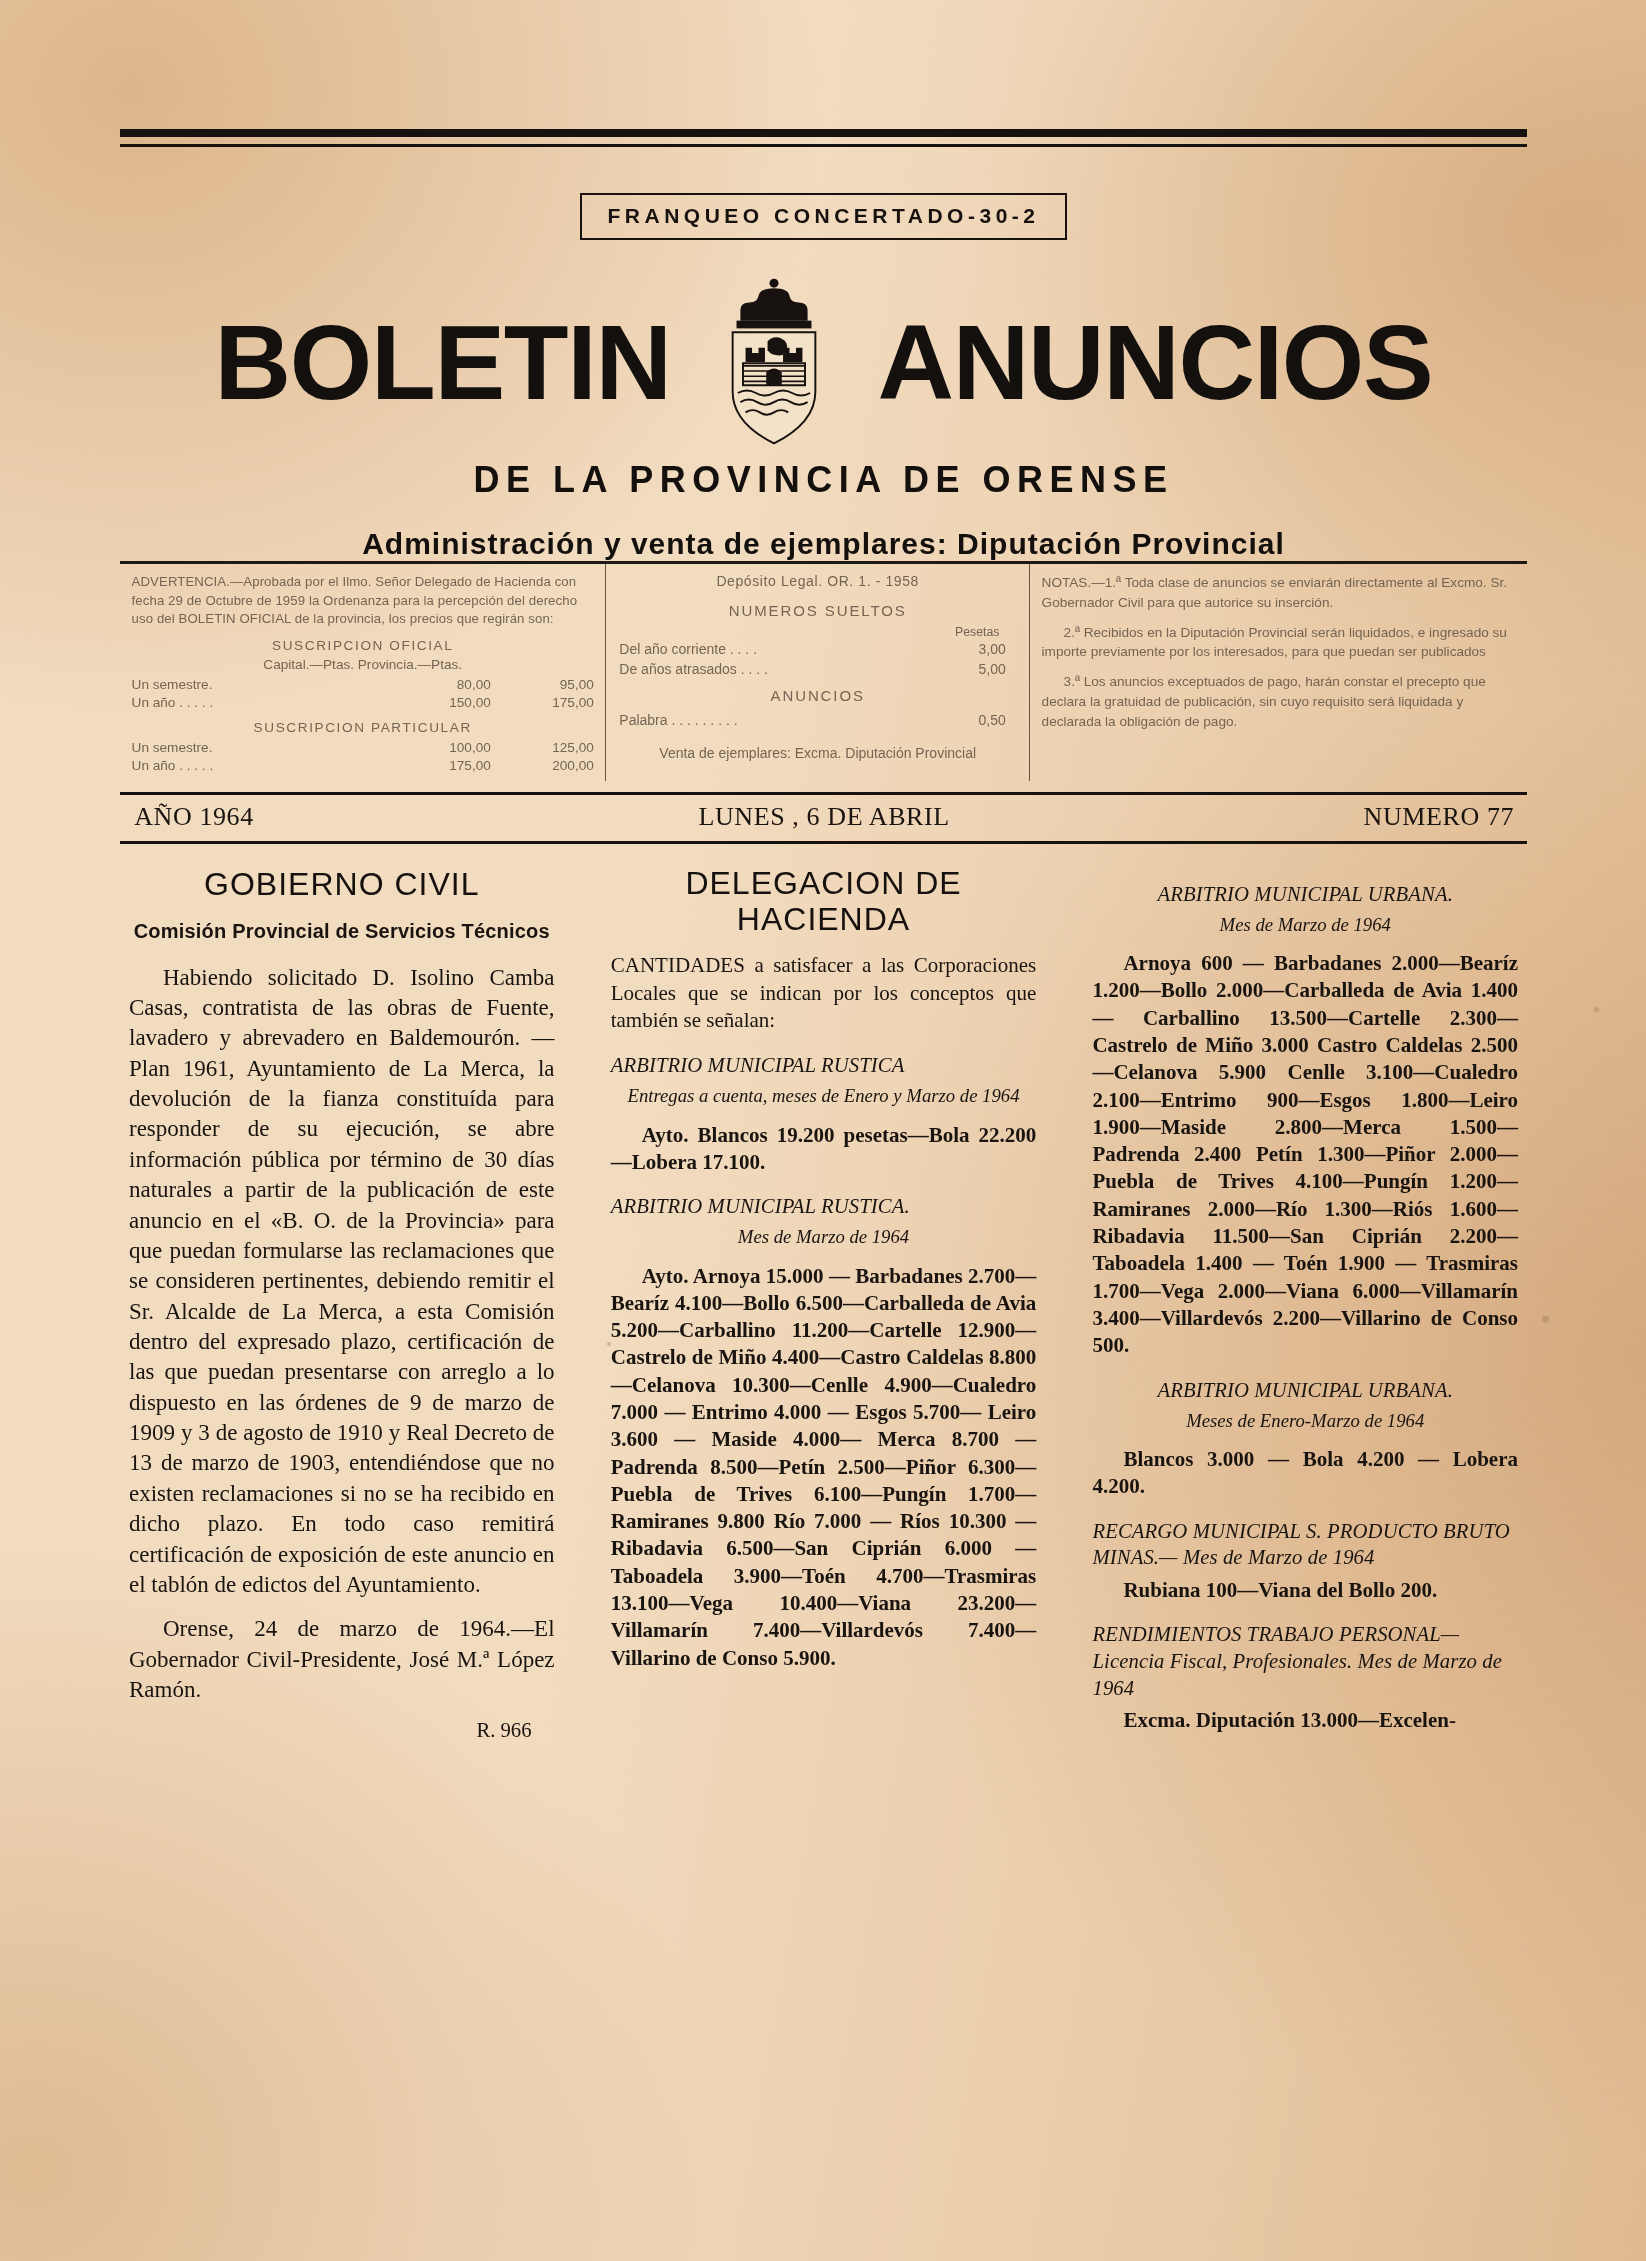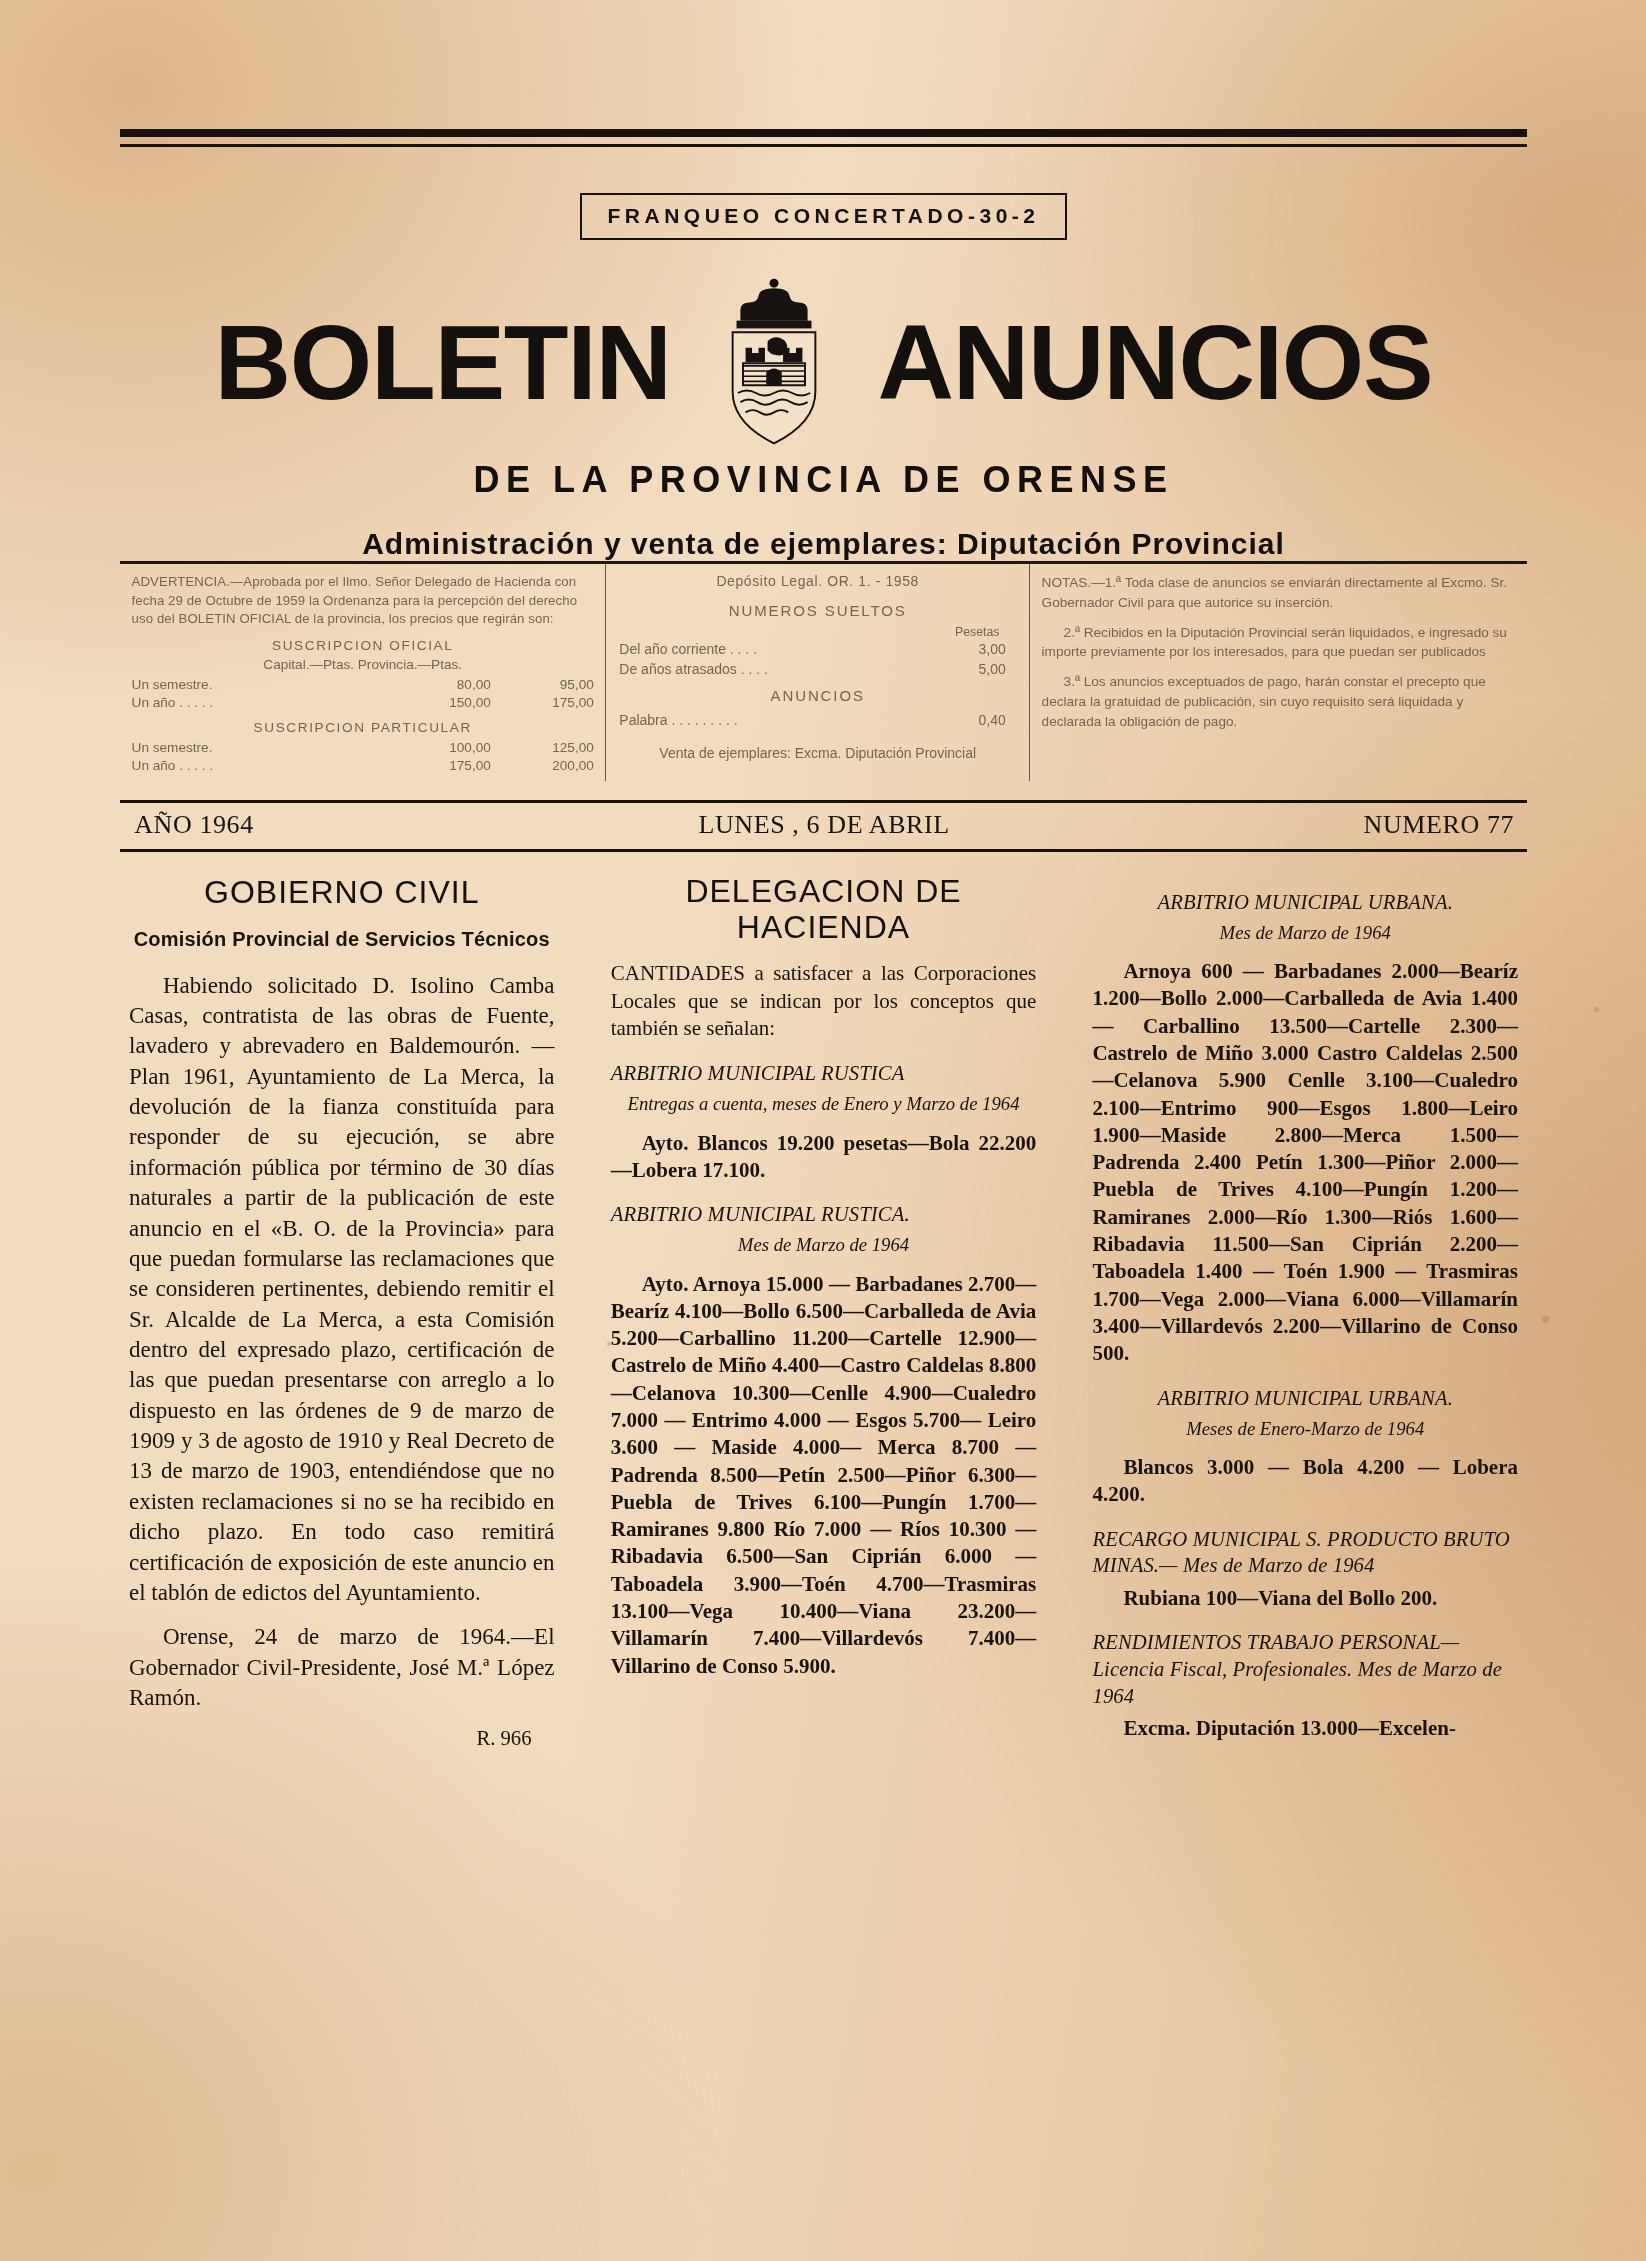--- a/index.html
+++ b/index.html
@@ -113,21 +113,21 @@
   .lineitem { font-size:14px; display:flex; justify-content:space-between; padding:1.9px 11.6px 1.9px 1.3px;align-items:flex-end; }
   .an-head { font-size:15px; letter-spacing:1.9px; text-align:center; margin:7.7px 0 6.5px; }
   .venta { font-size:14px; text-align:center; margin-top:14px; line-height:1.4; }
   .note { font-size:13.6px; line-height:1.45; margin-bottom:10.3px; text-indent:22px; }
   .note.first { text-indent:0; }
 
   
   .issueline {
     border-top:3.2px solid #171210;
     border-bottom:3.2px solid #171210;
-    margin-top:19px;
+    margin-top:11px;
     display:flex; align-items:center;
     padding:7.7px 3.9px 9px;
     font-family:"Liberation Serif", serif;
     font-size:26px;
     letter-spacing:0.6px;
   }
   .issueline .l { width:33%; text-align:left; padding-left:10.3px; }
   .issueline .c { width:34%; text-align:center; }
   .issueline .r { width:33%; text-align:right; padding-right:9px; }
 
@@ -287,21 +287,21 @@
           <span>Del año corriente . . . .</span>
           <span>3,00</span>
         </div>
         <div class="lineitem faded">
           <span>De años atrasados . . . .</span>
           <span>5,00</span>
         </div>
         <div class="an-head faded">ANUNCIOS</div>
         <div class="lineitem faded">
           <span>Palabra . . . . . . . . .</span>
-          <span>0,40</span>
+          <span>0,50</span>
         </div>
         <div class="venta faded">Venta de ejemplares: Excma. Diputación Provincial</div>
       </div>
 
       <div class="infocol c3">
         <div class="note first faded">NOTAS.—1.ª  Toda clase de anuncios se enviarán directamente al Excmo. Sr. Gobernador Civil para que autorice su inserción.</div>
         <div class="note faded">2.ª  Recibidos en la Diputación Provincial serán liquidados, e ingresado su importe previamente por los interesados, para que puedan ser publicados</div>
         <div class="note faded">3.ª  Los anuncios exceptuados de pago, harán constar el precepto que declara la gratuidad de publicación, sin cuyo requisito será liquidada y declarada la obligación de pago.</div>
       </div>
     </div>

